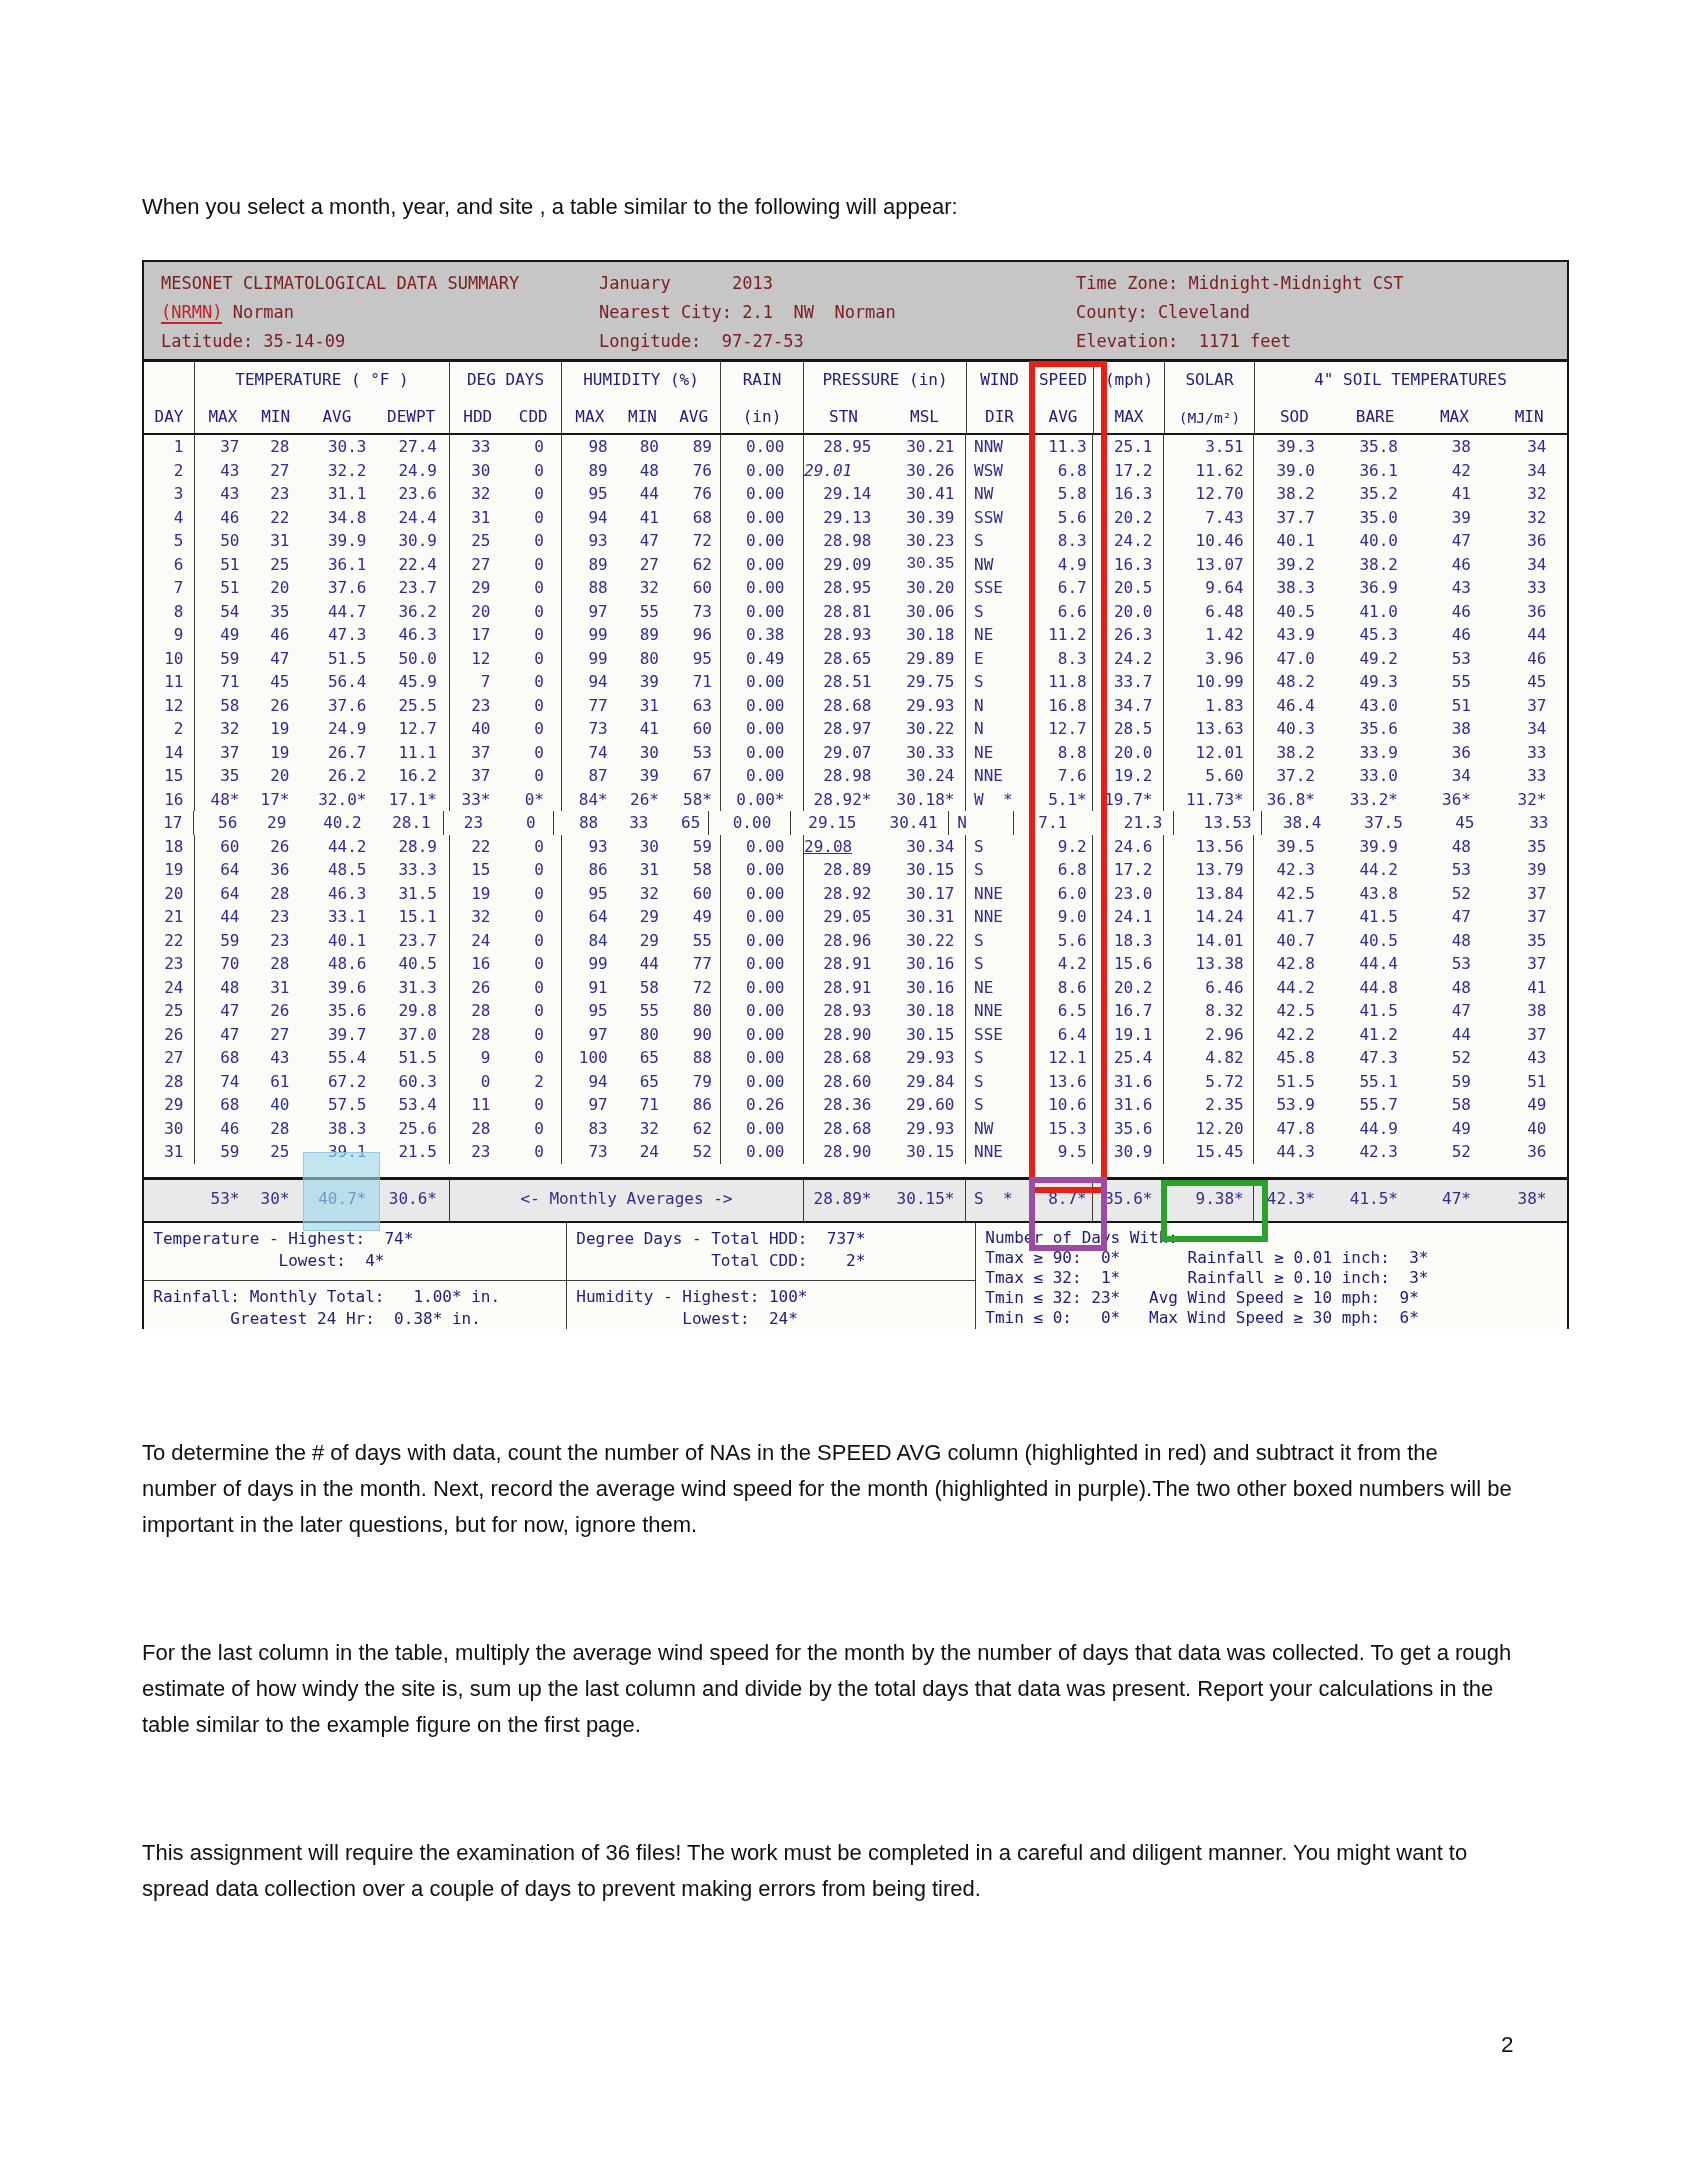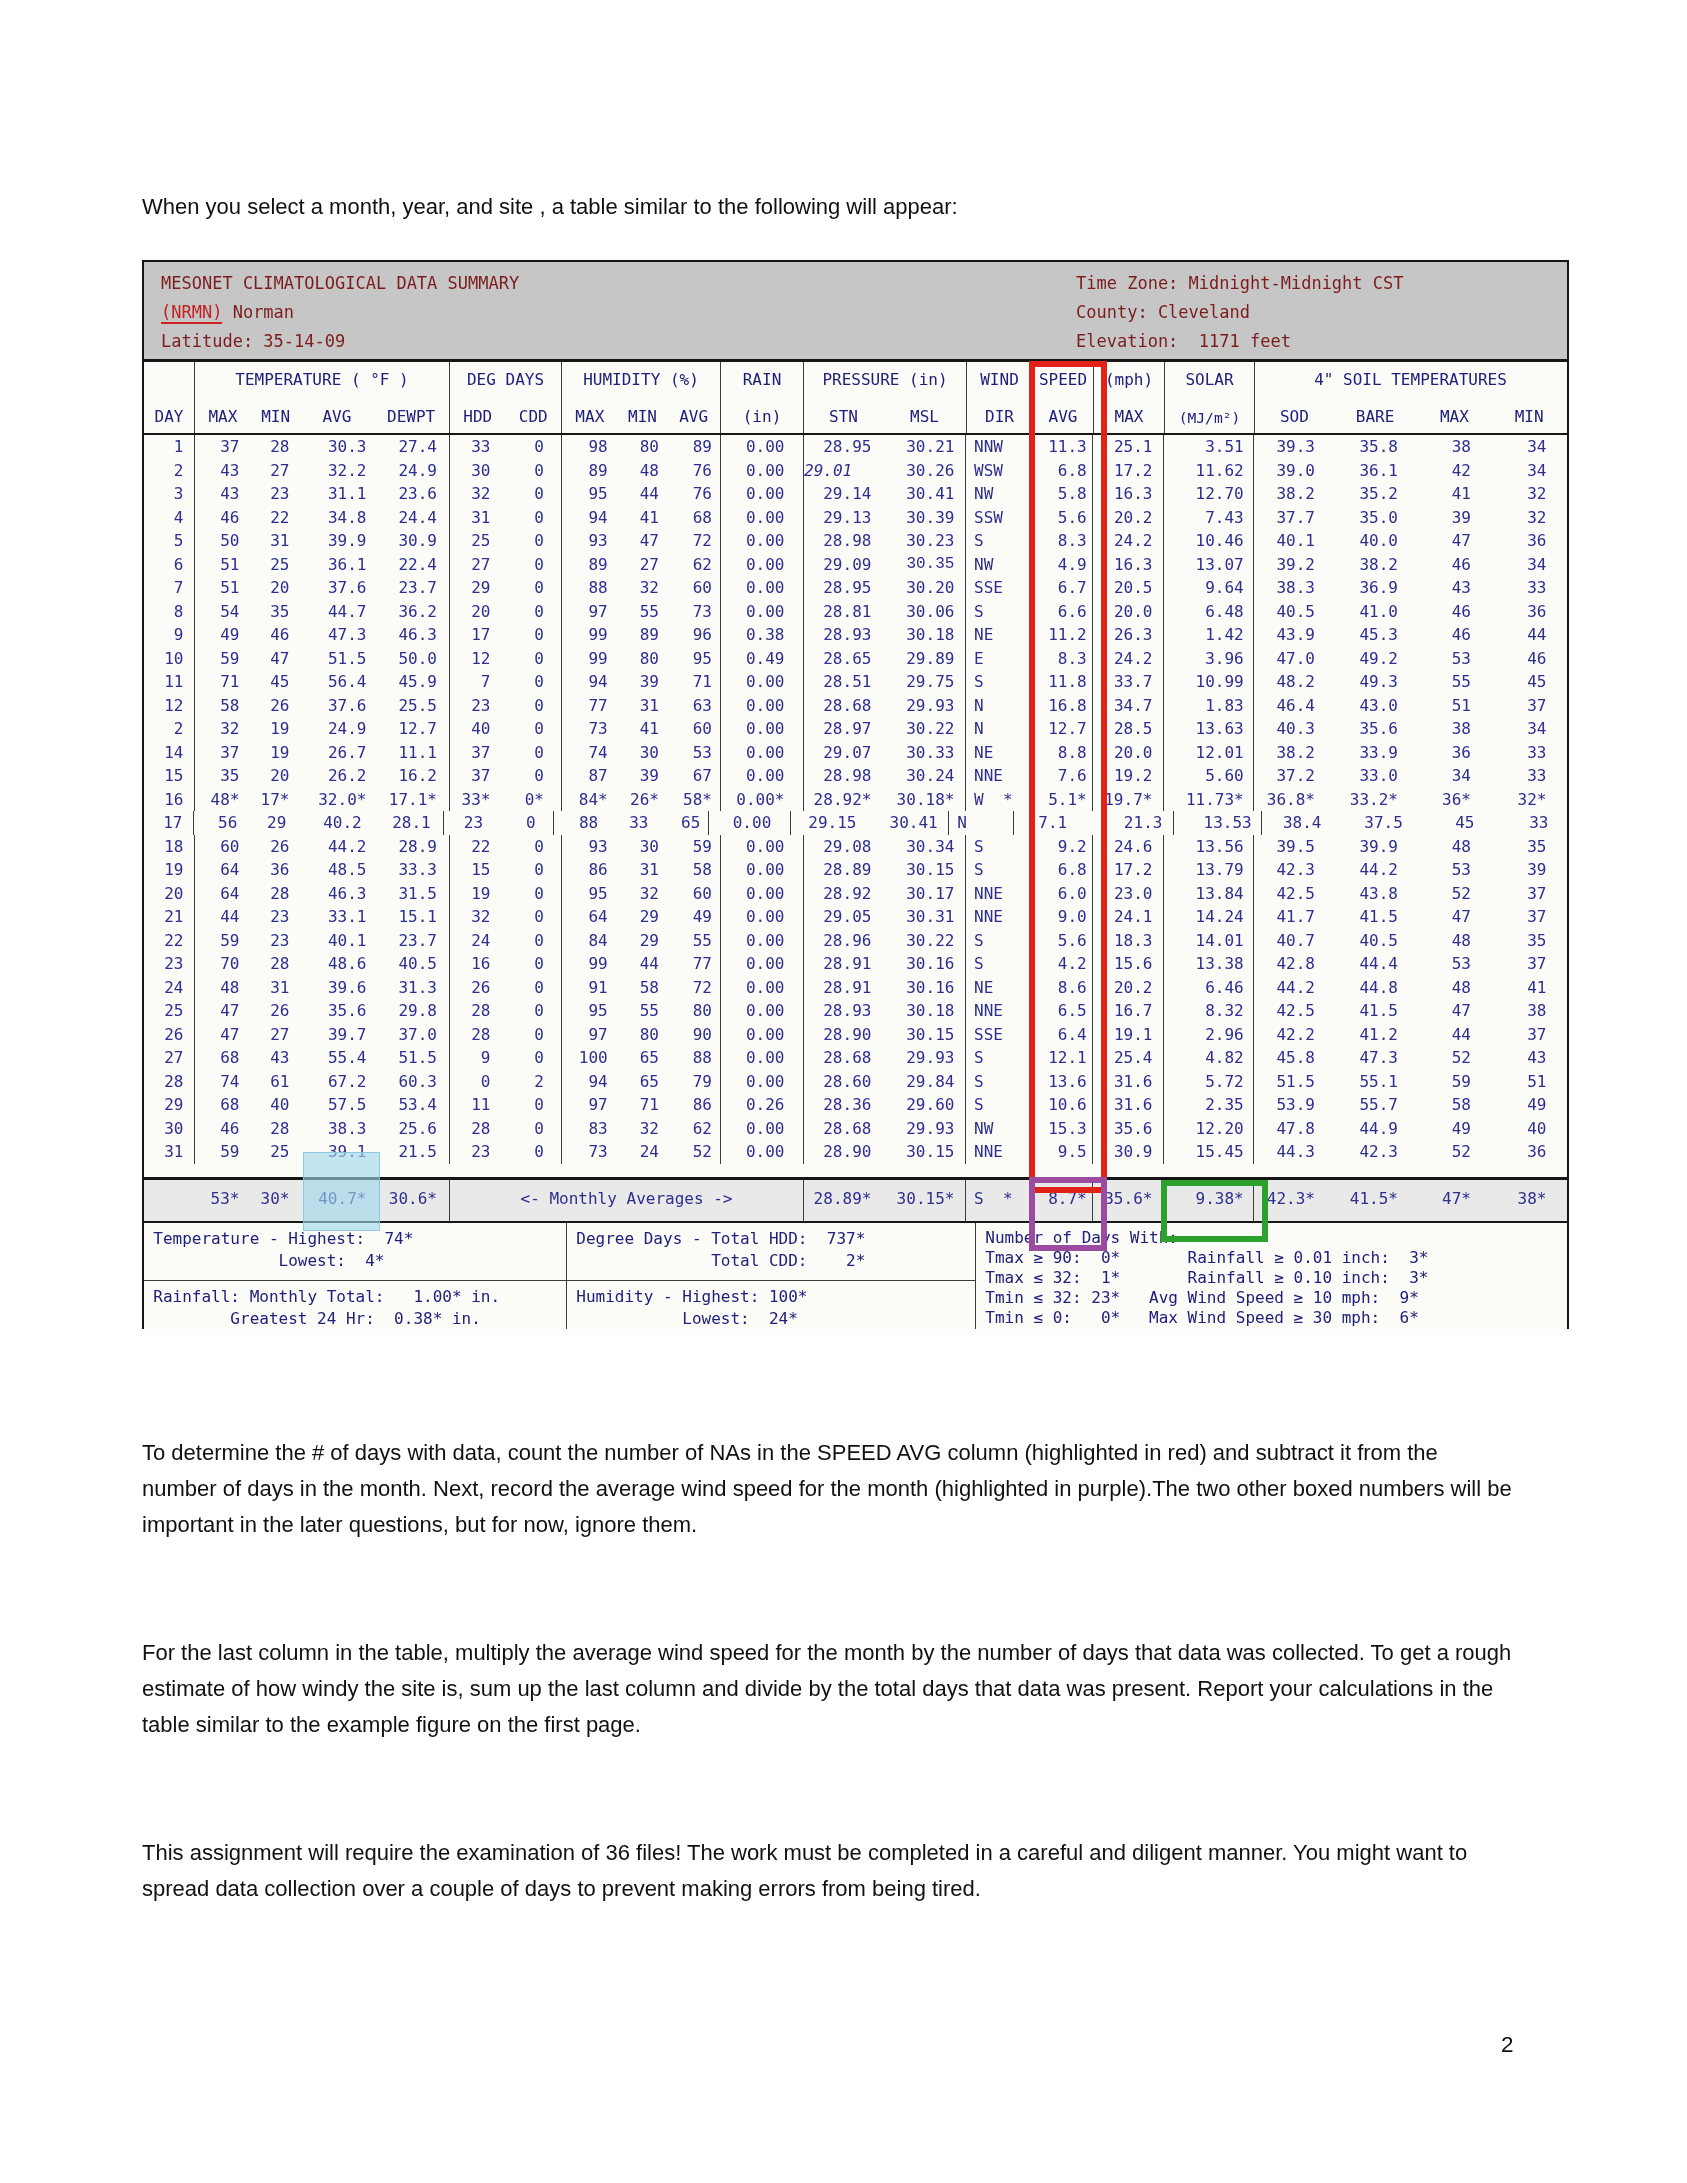--- a/index.html
+++ b/index.html
@@ -56,20 +56,21 @@
 </style>
 </head>
 <body>
 
 <p class="para" id="intro">When you select a month, year, and site , a table similar to the following will appear:</p>
 
 <div class="mtable">
 
   <div class="info">
     <div class="col c1"><div>MESONET CLIMATOLOGICAL DATA SUMMARY</div><div><span class="site-code">(NRMN)</span><span> Norman</span></div><div>Latitude: 35-14-09</div></div>
+    <div class="col c2"><div>January      2013</div><div>Nearest City: 2.1  NW  Norman</div><div>Longitude:  97-27-53</div></div>
     <div class="col c3"><div>Time Zone: Midnight-Midnight CST</div><div>County: Cleveland</div><div>Elevation:  1171 feet</div></div>
   </div>
 
   <div class="chead">
     <div class="hg hg-day">
         <div class="l1">DAY</div>
       </div>
     <div class="hg hg-temp bl">
       <div class="l1">TEMPERATURE ( °F )</div>
       <div class="subs">
@@ -529,21 +530,21 @@
         <span style="width: 56px; text-align: right; padding-right: 10.6px; border-left: 1.3px solid rgb(60, 60, 60);">60</span>
         <span style="width: 50px; text-align: right; padding-right: 10.6px;">26</span>
         <span style="width: 73px; text-align: right; padding-right: 6.6px;">44.2</span>
         <span style="width: 76px; text-align: right; padding-right: 12px;">28.9</span>
         <span style="width: 56px; text-align: right; padding-right: 14.6px; border-left: 1.3px solid rgb(60, 60, 60);">22</span>
         <span style="width: 56px; text-align: right; padding-right: 17px;">0</span>
         <span style="width: 56px; text-align: right; padding-right: 9.3px; border-left: 1.3px solid rgb(60, 60, 60);">93</span>
         <span style="width: 50px; text-align: right; padding-right: 8px;">30</span>
         <span style="width: 53px; text-align: right; padding-right: 8px;">59</span>
         <span style="width: 83px; text-align: right; padding-right: 18.5px; border-left: 1.3px solid rgb(60, 60, 60);">0.00</span>
-        <span style="width: 79px; text-align: right; padding-right: 10.6px; border-left: 1.3px solid rgb(60, 60, 60);">29.08</span>
+        <span style="width: 79px; text-align: left; padding-right: 10.6px; border-left: 1.3px solid rgb(60, 60, 60); text-decoration: underline;">29.08</span>
         <span style="width: 83px; text-align: right; padding-right: 10.6px;">30.34</span>
         <span style="width: 66px; text-align: left; padding-left: 8px; border-left: 1.3px solid rgb(60, 60, 60);">S</span>
         <span style="width: 61px; text-align: right; padding-right: 5.3px; border-left: 1.3px solid rgb(60, 60, 60);">9.2</span>
         <span style="width: 71px; text-align: right; padding-right: 10.6px; border-left: 1.3px solid rgb(60, 60, 60);">24.6</span>
         <span style="width: 90px; text-align: right; padding-right: 9.3px; border-left: 1.3px solid rgb(60, 60, 60);">13.56</span>
         <span style="width: 79px; text-align: right; padding-right: 17px; border-left: 1.3px solid rgb(60, 60, 60);">39.5</span>
         <span style="width: 83px; text-align: right; padding-right: 17px;">39.9</span>
         <span style="width: 76px; text-align: right; padding-right: 20px;">48</span>
         <span style="width: 74px; text-align: right; padding-right: 18.5px;">35</span>
       </div>

